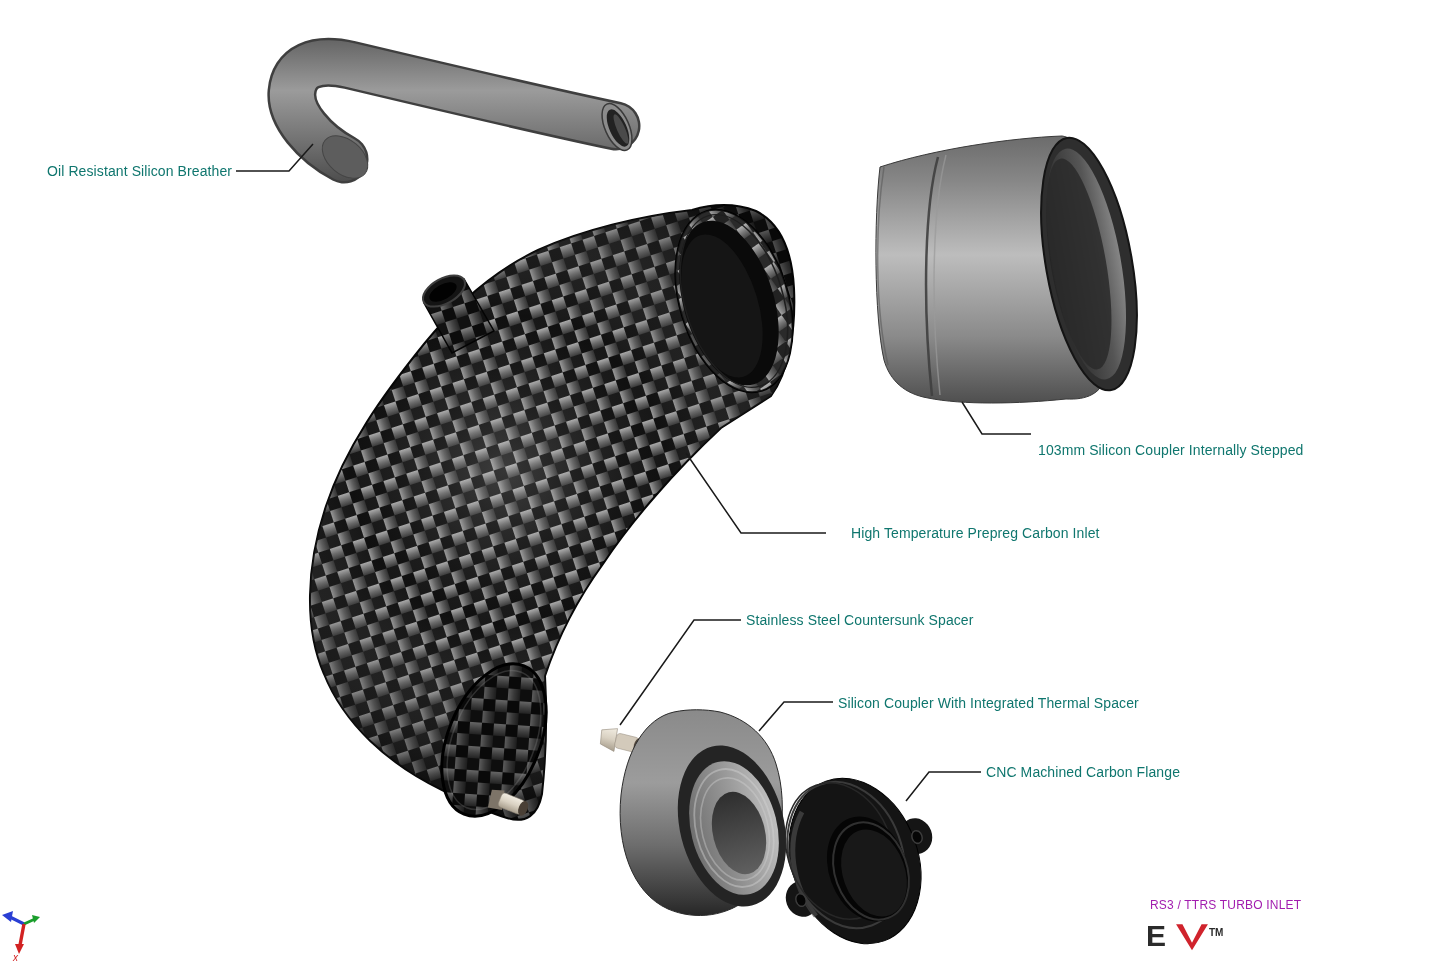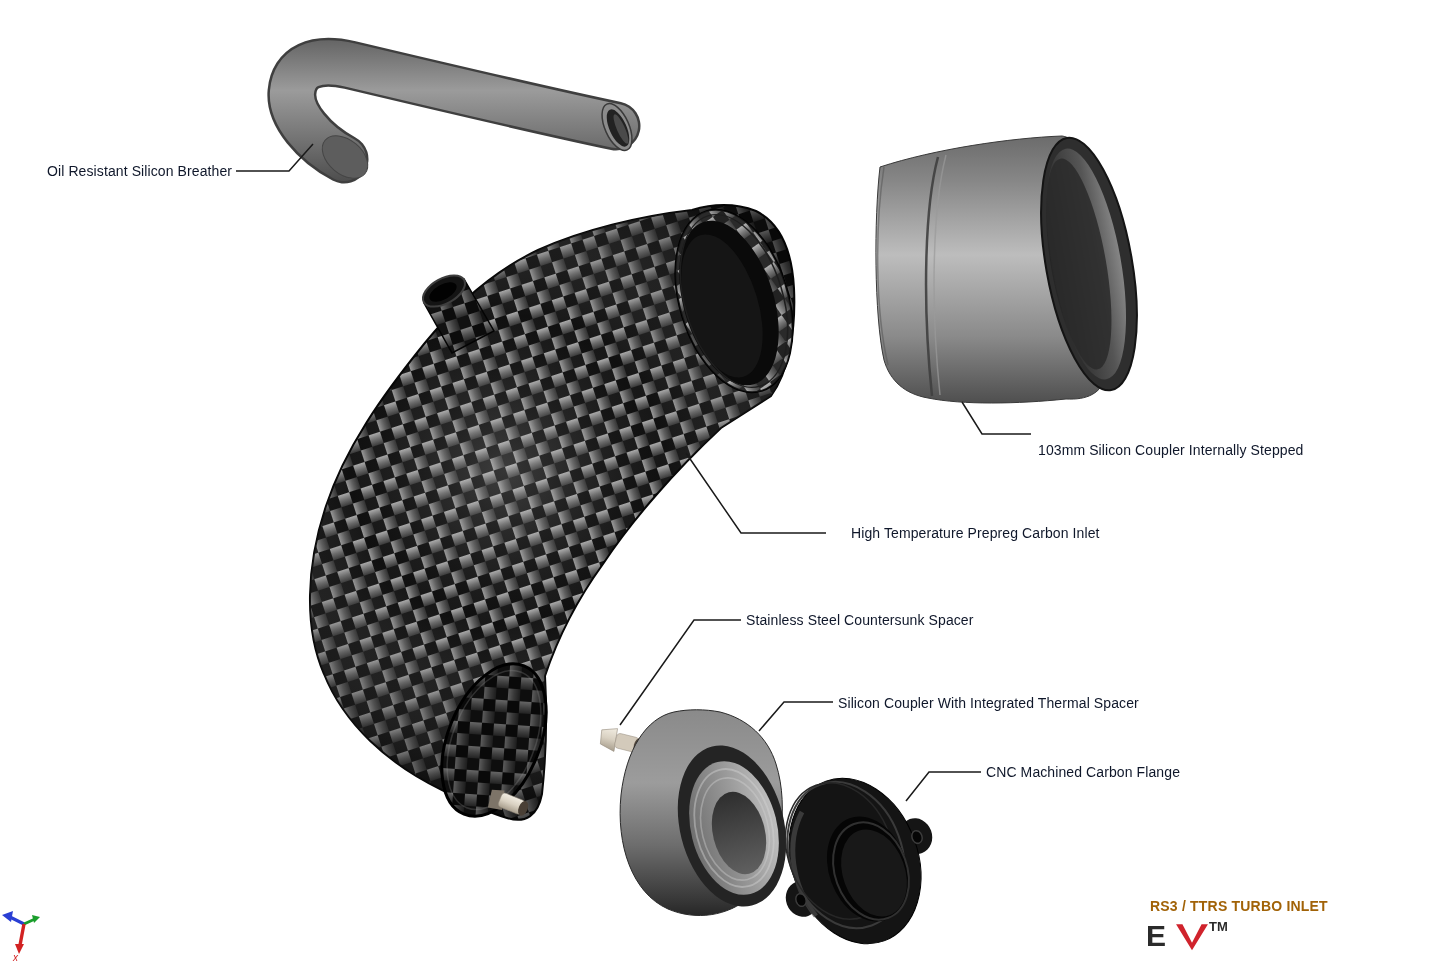--- a/index.html
+++ b/index.html
@@ -2,37 +2,37 @@
 <html><head>
 <meta charset="utf-8">
 <style>
   html,body{margin:0;padding:0;background:#fff;font-family:"Liberation Sans",sans-serif;}
   .canvas{position:relative;width:1445px;height:963px;background:#ffffff;overflow:hidden;}
   svg.scene{position:absolute;left:0;top:0;}
   .part-label{
     position:absolute;
     font-size:14px;
     line-height:17px;
-    color:#0f172a;
+    color:#0f766e;
     letter-spacing:.1px;
     white-space:nowrap;
   }
   .brand-product-line{
     position:absolute;left:1150px;top:898px;
-    font-size:14px;color:#a16207;letter-spacing:.2px;font-weight:700;white-space:nowrap;
+    font-size:12px;color:#a21caf;letter-spacing:.2px;font-weight:400;white-space:nowrap;
   }
   .logo-row{
     position:absolute;left:1146px;top:918px;
     display:flex;align-items:flex-start;white-space:nowrap;
   }
   .logo-letter{
     font-size:30px;font-weight:600;color:#2b2b2b;letter-spacing:13px;line-height:36px;
   }
   .logo-v{width:34px;height:30px;margin:4px 8px 0 -4px;flex:0 0 auto;}
-  .logo-tm{font-size:13px;font-weight:600;color:#2b2b2b;margin-left:-8px;margin-top:1px;}
+  .logo-tm{font-size:10px;font-weight:600;color:#2b2b2b;margin-left:-8px;margin-top:9px;}
   .triad-x{font-size:10px;font-style:italic;}
 </style>
 </head>
 <body>
 
 <div class="canvas">
 
   <svg class="scene" width="1445" height="963" viewBox="0 0 1445 963">
     <defs>
 

